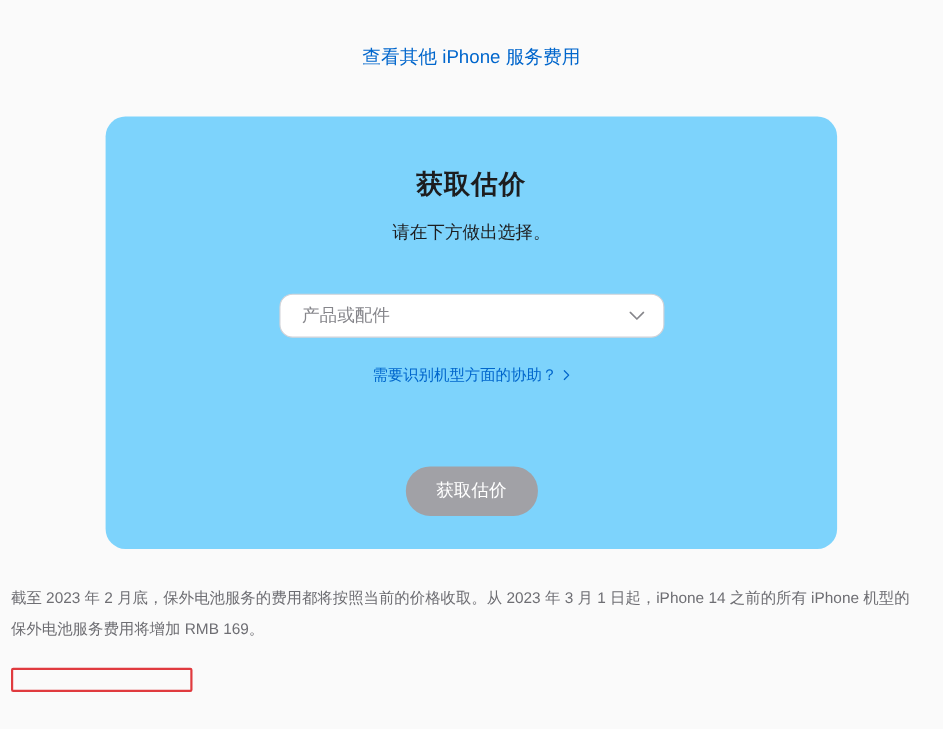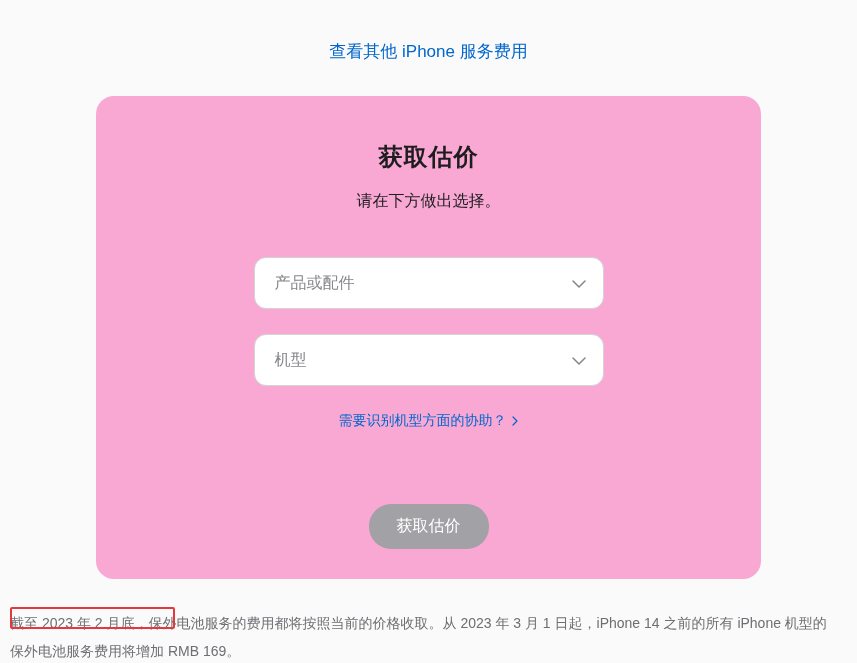--- a/index.html
+++ b/index.html
@@ -10,30 +10,30 @@
     body {
       font-family: -apple-system, BlinkMacSystemFont, "SF Pro Text", "Helvetica Neue", Arial, sans-serif;
       background: #fafafa;
       width: 857px;
       height: 663px;
       padding-top: 40px;
       color: #1d1d1f;
     }
     .top-link {
       text-align: center;
-      margin-bottom: 33px;
+      margin-bottom: 43px;
     }
     .top-link a {
       color: #0066cc;
       text-decoration: none;
       font-size: 17px;
       font-weight: 400;
     }
     .card {
-      background: #f9a8d4;
+      background: #7dd3fc;
       border-radius: 18px;
       width: 665px;
       margin: 0 auto;
       padding: 45px 40px 30px 40px;
       text-align: center;
     }
     .card-title {
       font-size: 24px;
       font-weight: 600;
       color: #1d1d1f;
@@ -45,21 +45,21 @@
       color: #1d1d1f;
       margin-bottom: 45px;
     }
     .select-wrapper {
       position: relative;
       width: 350px;
       margin: 0 auto 25px auto;
     }
     .select-field {
       width: 100%;
-      height: 52px;
+      height: 40px;
       background: #fff;
       border: 1px solid #d2d2d7;
       border-radius: 12px;
       padding: 0 20px;
       font-size: 16px;
       color: #86868b;
       appearance: none;
       -webkit-appearance: none;
       cursor: pointer;
       text-align: left;
@@ -134,28 +134,20 @@
 
   <div class="select-wrapper">
     <div class="select-field">产品或配件</div>
     <span class="chevron">
       <svg width="14" height="8" viewBox="0 0 14 8" fill="none">
         <path d="M1 1L7 7L13 1" stroke="#86868b" stroke-width="1.5" stroke-linecap="round" stroke-linejoin="round"></path>
       </svg>
     </span>
   </div>
 
-  <div class="select-wrapper">
-    <div class="select-field">机型</div>
-    <span class="chevron">
-      <svg width="14" height="8" viewBox="0 0 14 8" fill="none">
-        <path d="M1 1L7 7L13 1" stroke="#86868b" stroke-width="1.5" stroke-linecap="round" stroke-linejoin="round"></path>
-      </svg>
-    </span>
-  </div>
 
   <div class="help-link">
     <a href="#">
       <span>需要识别机型方面的协助？</span>
       <span class="help-chevron">
         <svg width="6" height="10" viewBox="0 0 6 10" fill="none">
           <path d="M1 1L5 5L1 9" stroke="#0066cc" stroke-width="1.2" stroke-linecap="round" stroke-linejoin="round"></path>
         </svg>
       </span>
     </a>

